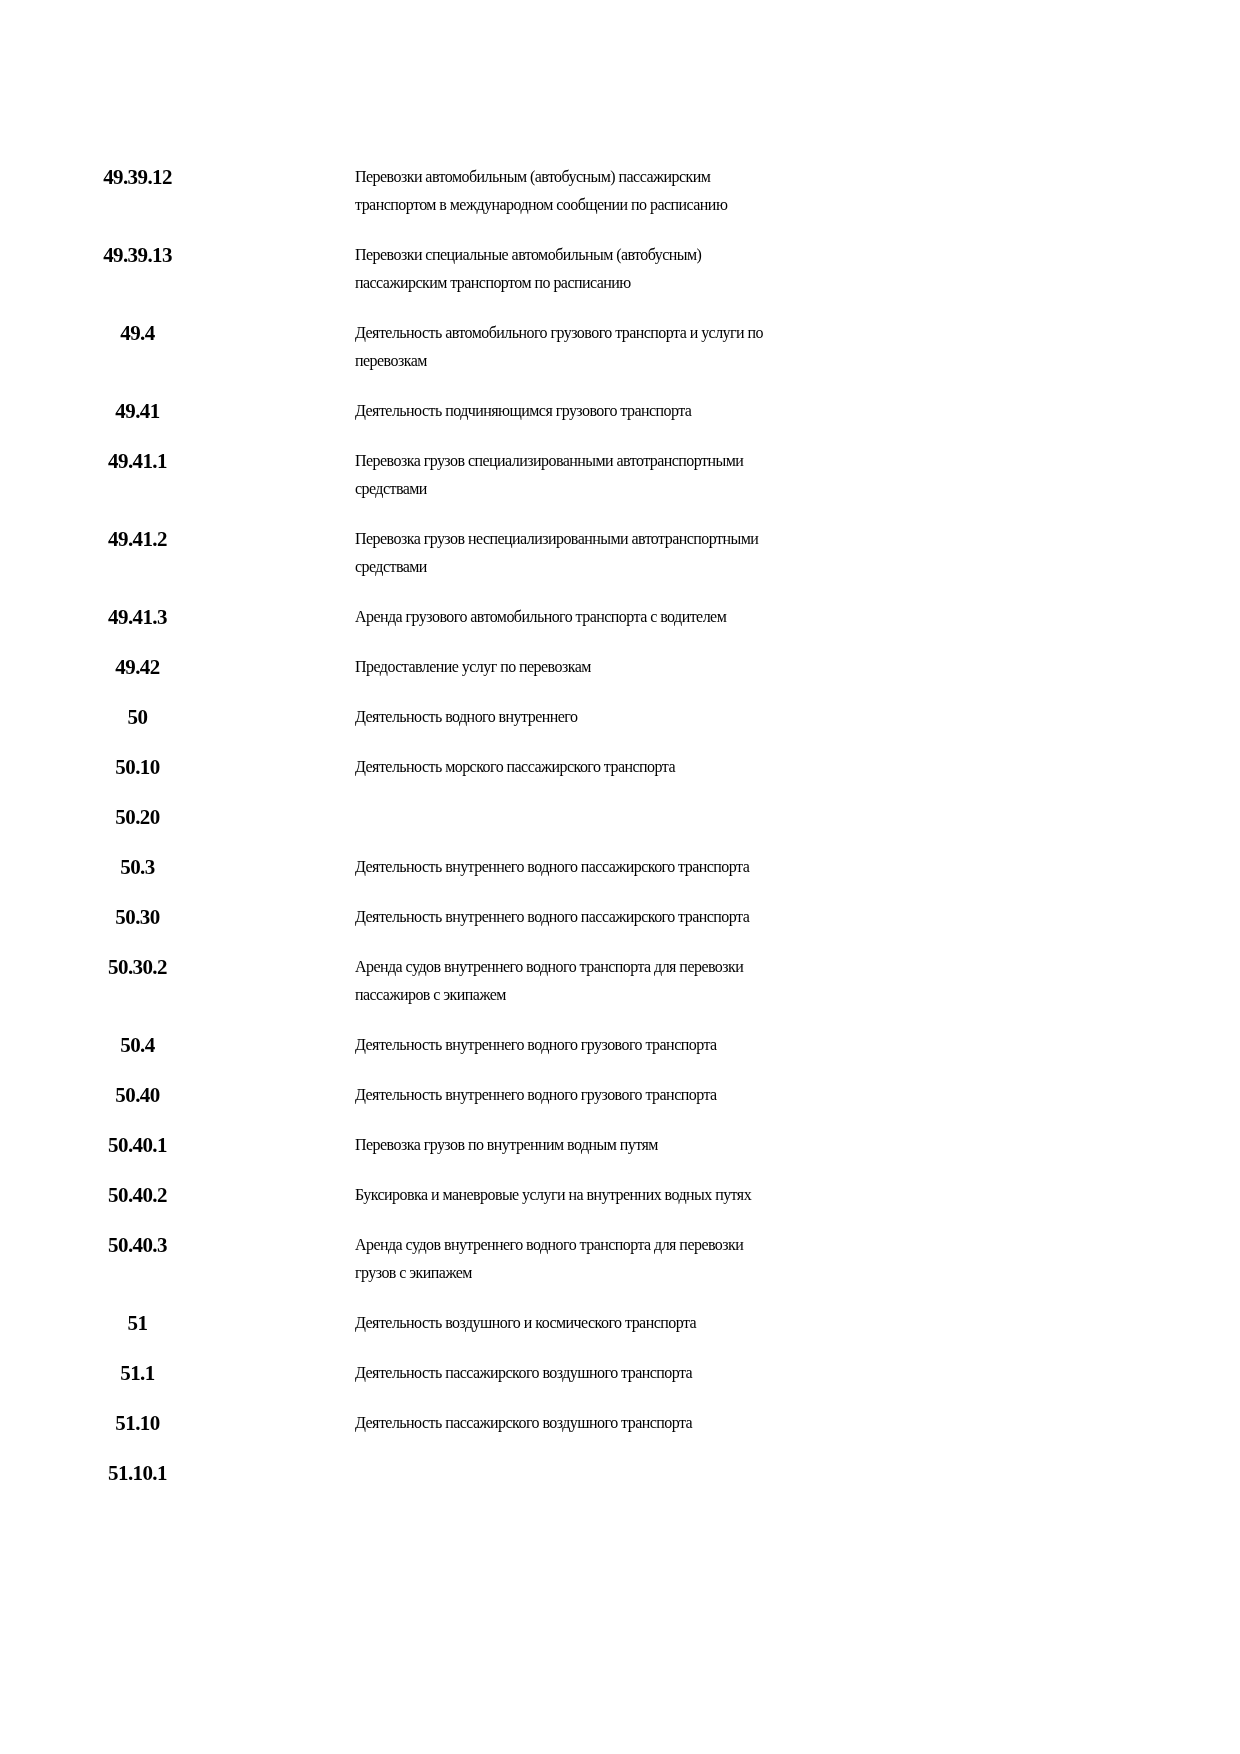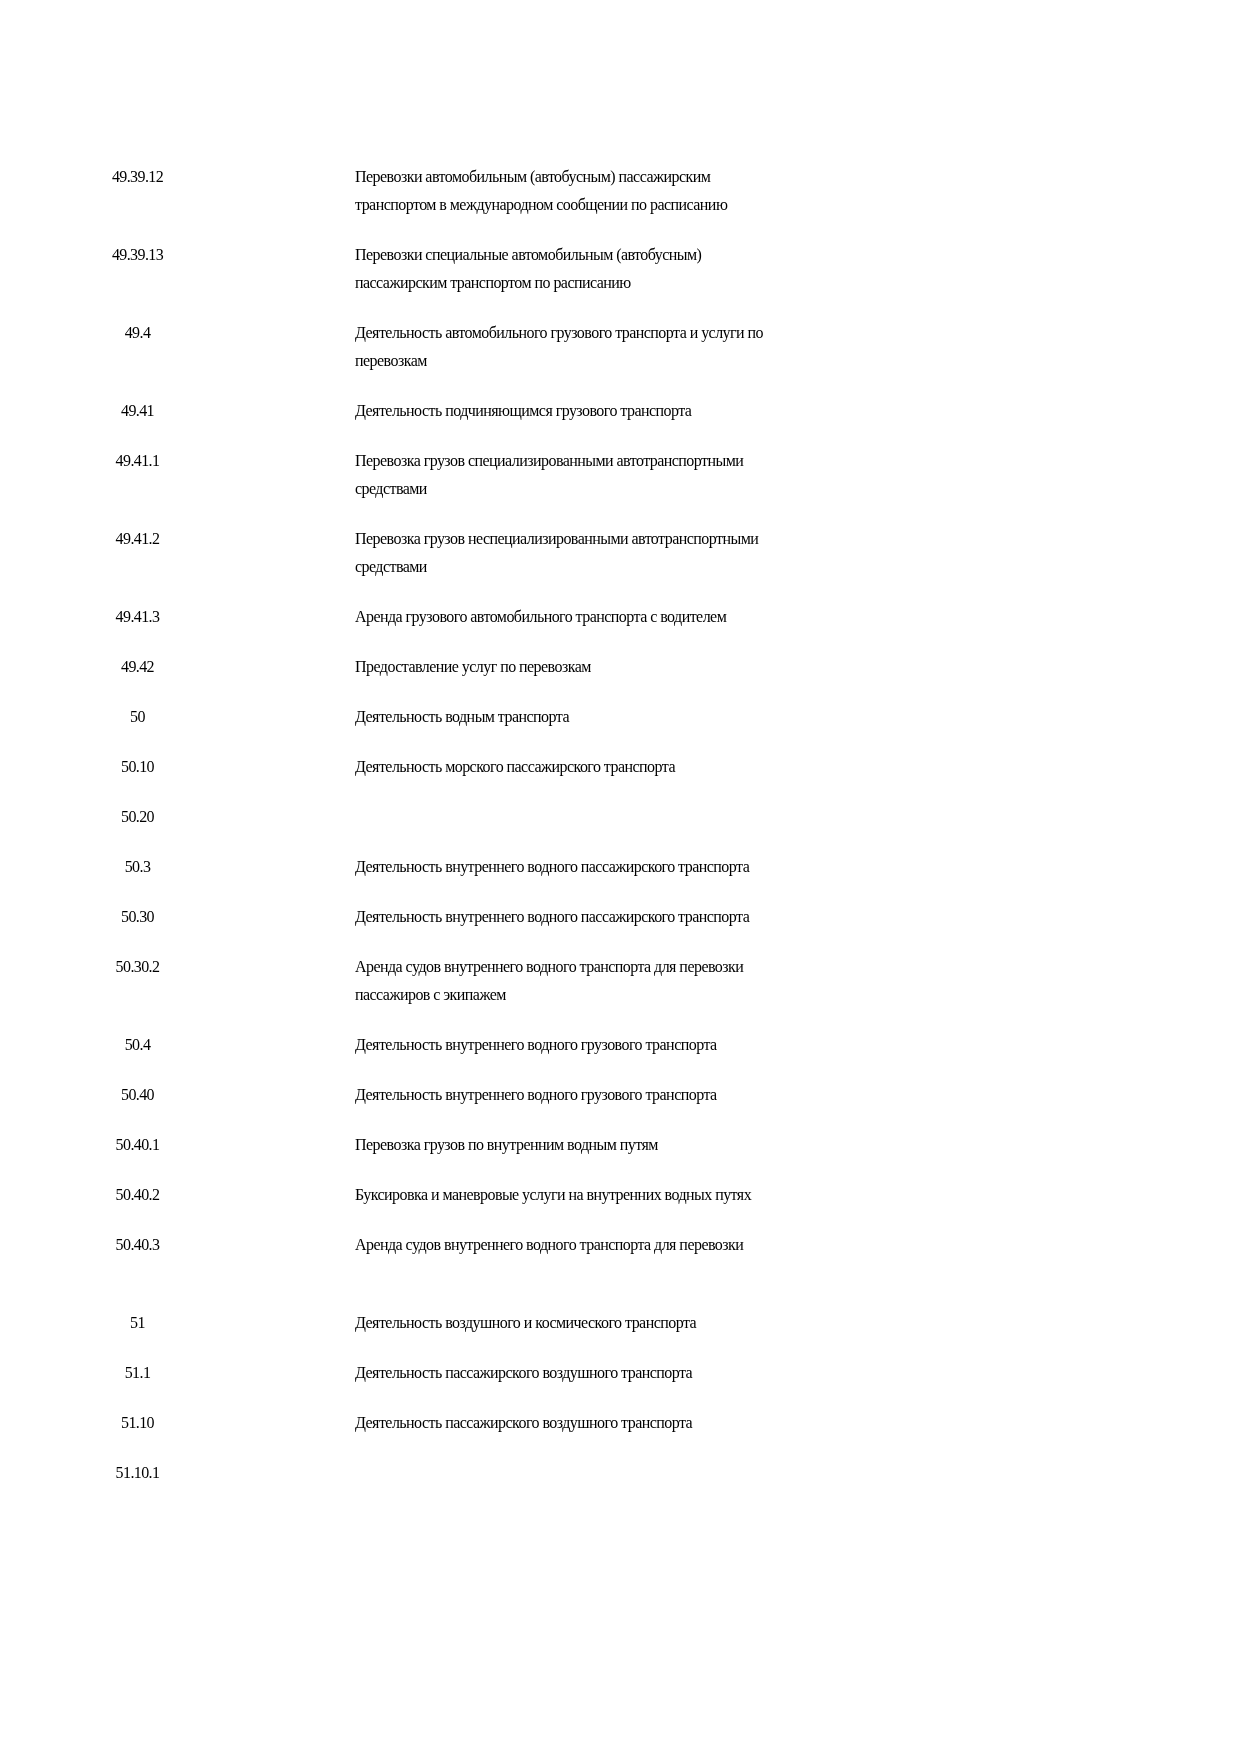--- a/index.html
+++ b/index.html
@@ -34,23 +34,24 @@
     display: flex;
     align-items: flex-start;
     margin-bottom: 22px;
   }
   .code {
     width: 275px;
     flex: 0 0 275px;
     text-align: center;
     box-sizing: border-box;
     width: 275px;
-    font-size: 16px;
+    font-size: 21px;
     line-height: 28px;
     letter-spacing: -0.6px;
+    font-weight: bold;
   }
   .code-inner {
     display: inline-block;
     width: 90px;
     text-align: center;
   }
   .desc {
     position: absolute;
     left: 355px;
     width: 720px;
@@ -115,21 +116,21 @@
       </div>
       <div class="row one">
         <div class="code"><span class="code-inner">49.42</span></div>
         <div class="desc">
           <div>Предоставление услуг по перевозкам</div>
         </div>
       </div>
       <div class="row one">
         <div class="code"><span class="code-inner">50</span></div>
         <div class="desc">
-          <div>Деятельность водным транспорта</div>
+          <div>Деятельность водного внутреннего</div>
         </div>
       </div>
       <div class="row one">
         <div class="code"><span class="code-inner">50.10</span></div>
         <div class="desc">
           <div>Деятельность морского пассажирского транспорта</div>
         </div>
       </div>
       <div class="row one">
         <div class="code"><span class="code-inner">50.20</span></div>
@@ -174,20 +175,21 @@
       <div class="row one">
         <div class="code"><span class="code-inner">50.40.2</span></div>
         <div class="desc">
           <div>Буксировка и маневровые услуги на внутренних водных путях</div>
         </div>
       </div>
       <div class="row two">
         <div class="code"><span class="code-inner">50.40.3</span></div>
         <div class="desc">
           <div>Аренда судов внутреннего водного транспорта для перевозки</div>
+          <div>грузов с экипажем</div>
         </div>
       </div>
       <div class="row one">
         <div class="code"><span class="code-inner">51</span></div>
         <div class="desc">
           <div>Деятельность воздушного и космического транспорта</div>
         </div>
       </div>
       <div class="row one">
         <div class="code"><span class="code-inner">51.1</span></div>

